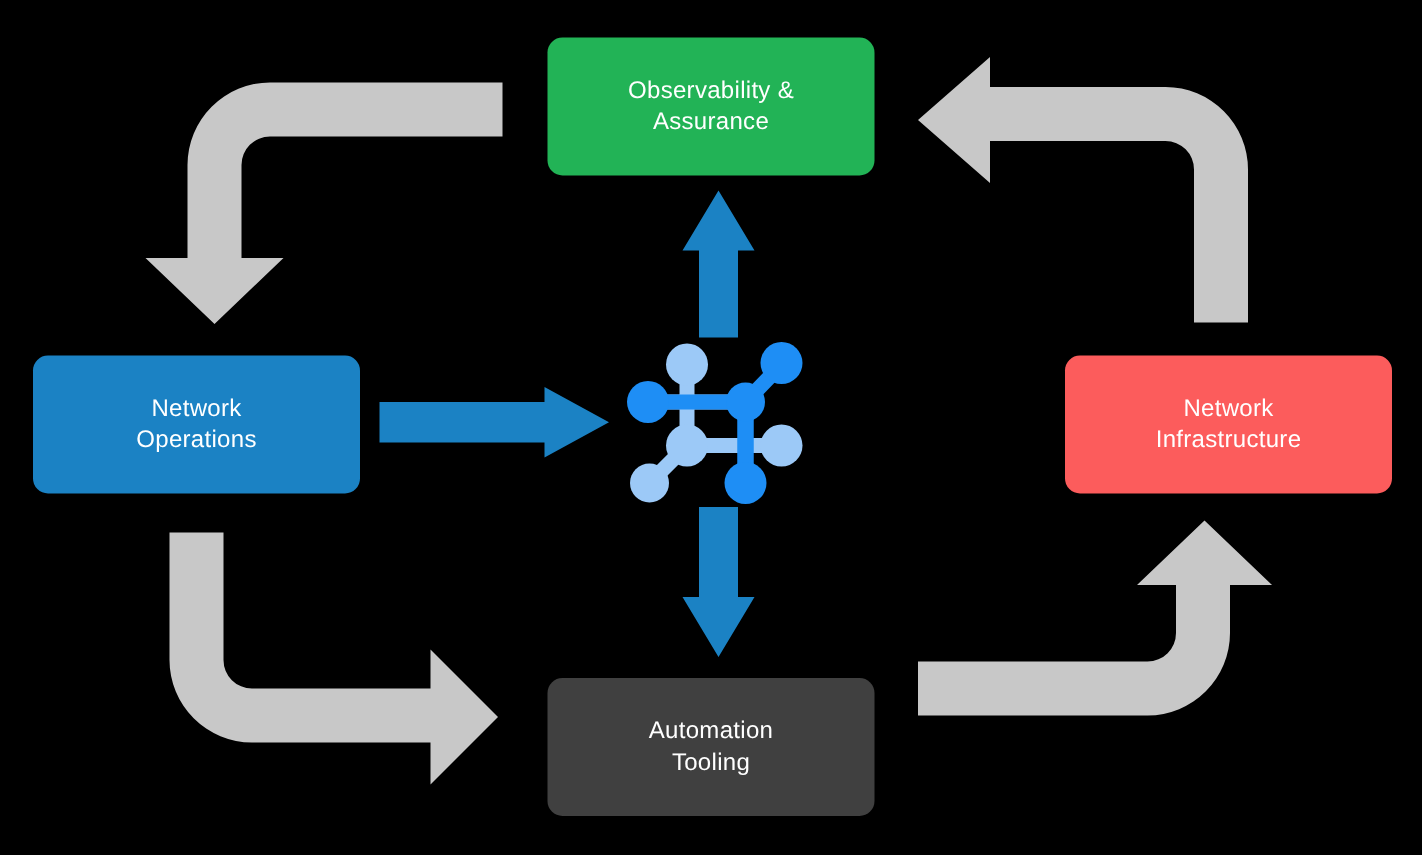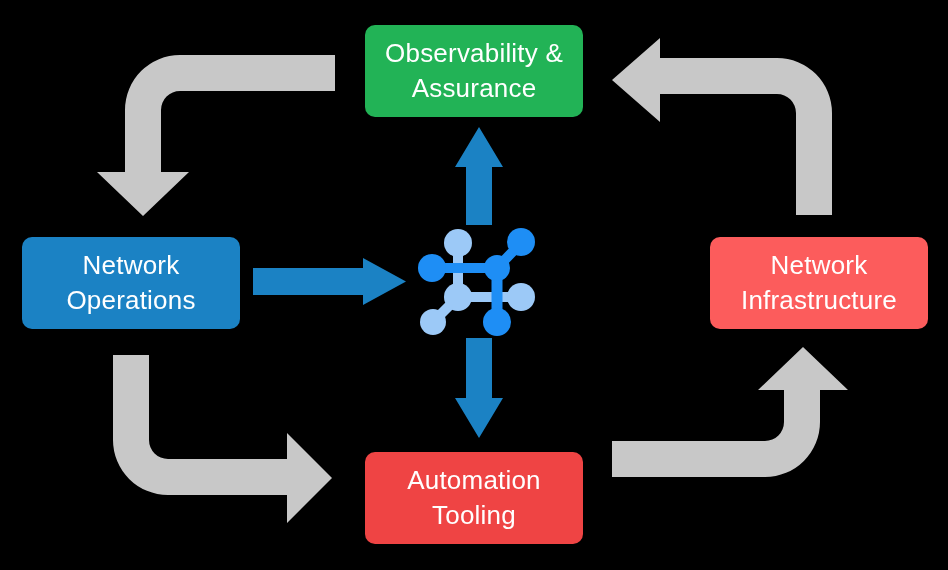--- a/index.html
+++ b/index.html
@@ -25,21 +25,21 @@
     height: 570px;
   }
   .node-box {
     position: absolute;
     border-radius: 10px;
     display: flex;
     align-items: center;
     justify-content: center;
     text-align: center;
     color: #ffffff;
-    font-size: 26px;
+    font-size: 16px;
     line-height: 1.34;
     font-weight: 400;
     letter-spacing: 0.2px;
     box-sizing: border-box;
     padding: 4px 10px;
   }
   .node-label {
     display: block;
     white-space: pre-line;
   }
@@ -116,21 +116,21 @@
   <div class="node-box" id="box-operations" style="background:#1B82C4;">
     <span class="node-label">Network
 Operations</span>
   </div>
 
   <div class="node-box" id="box-infrastructure" style="background:#FC5C5C;">
     <span class="node-label">Network
 Infrastructure</span>
   </div>
 
-  <div class="node-box" id="box-automation" style="background:#ef4444;">
+  <div class="node-box" id="box-automation" style="background:#404040;">
     <span class="node-label">Automation
 Tooling</span>
   </div>
 
   <svg class="layer" viewBox="0 0 948 570" xmlns="http://www.w3.org/2000/svg">
 
     <path fill="#1B82C4" d="M 253 268
              L 363 268
              L 363 258
              L 406 281.5

